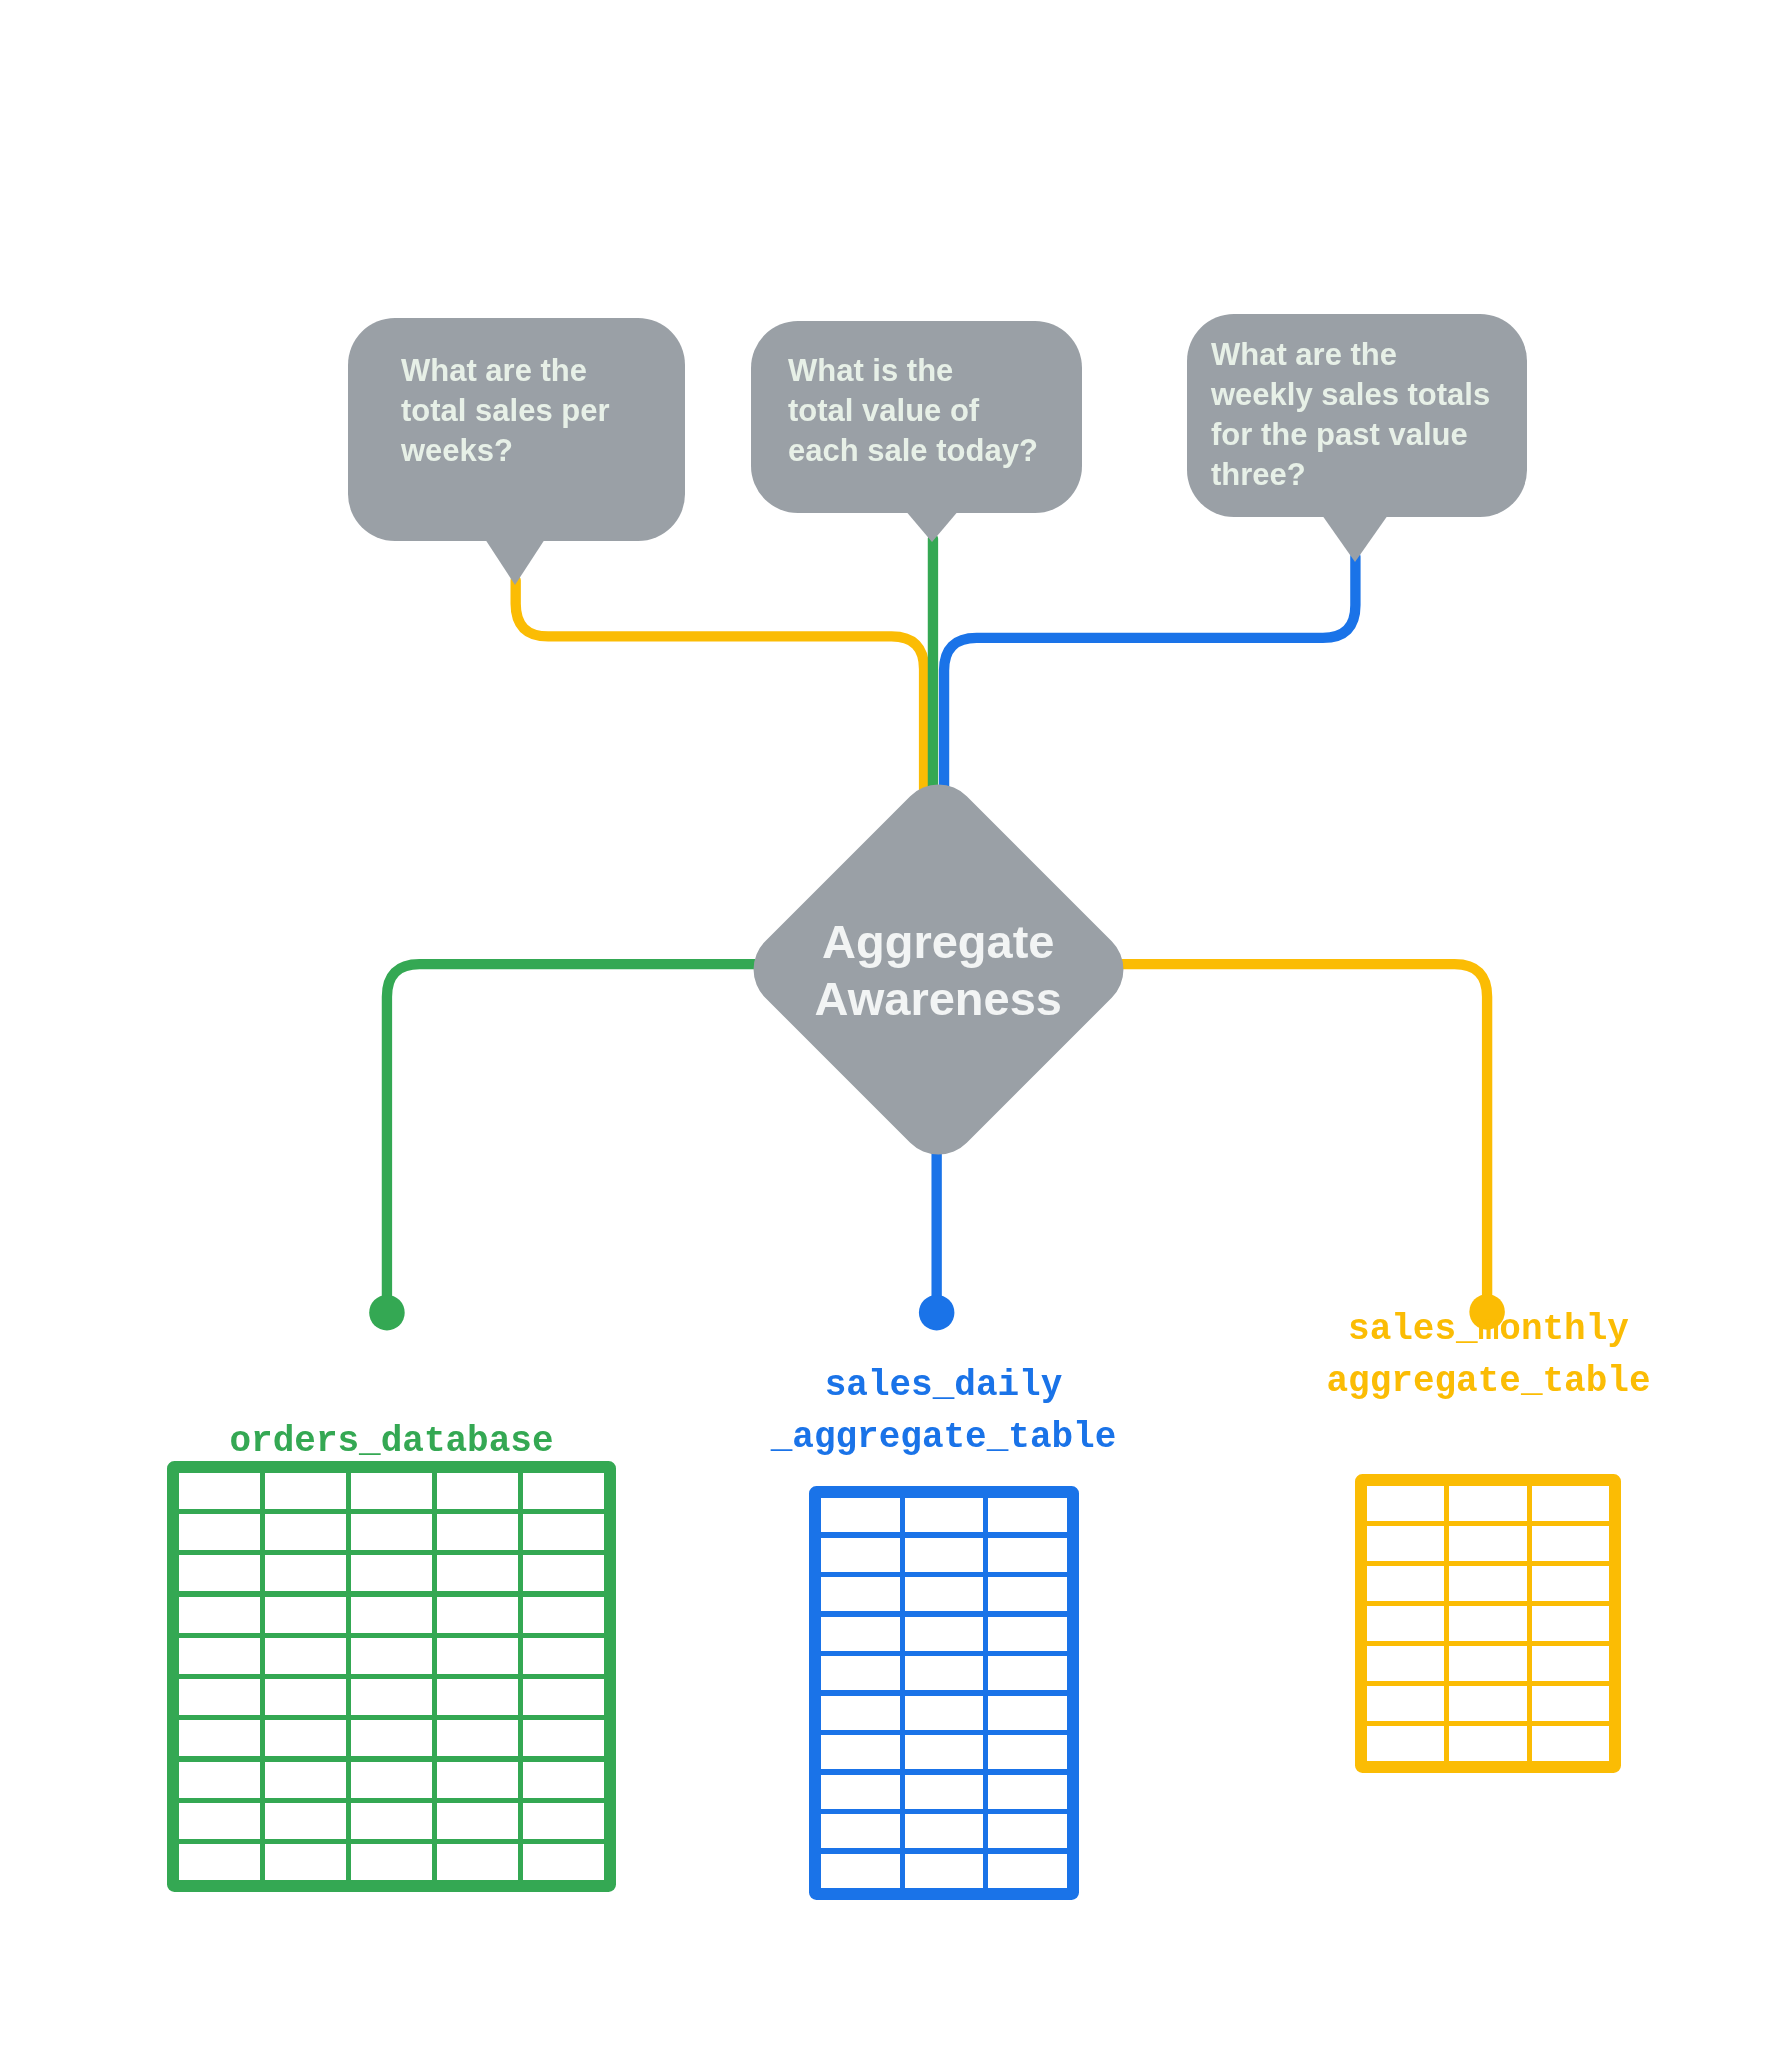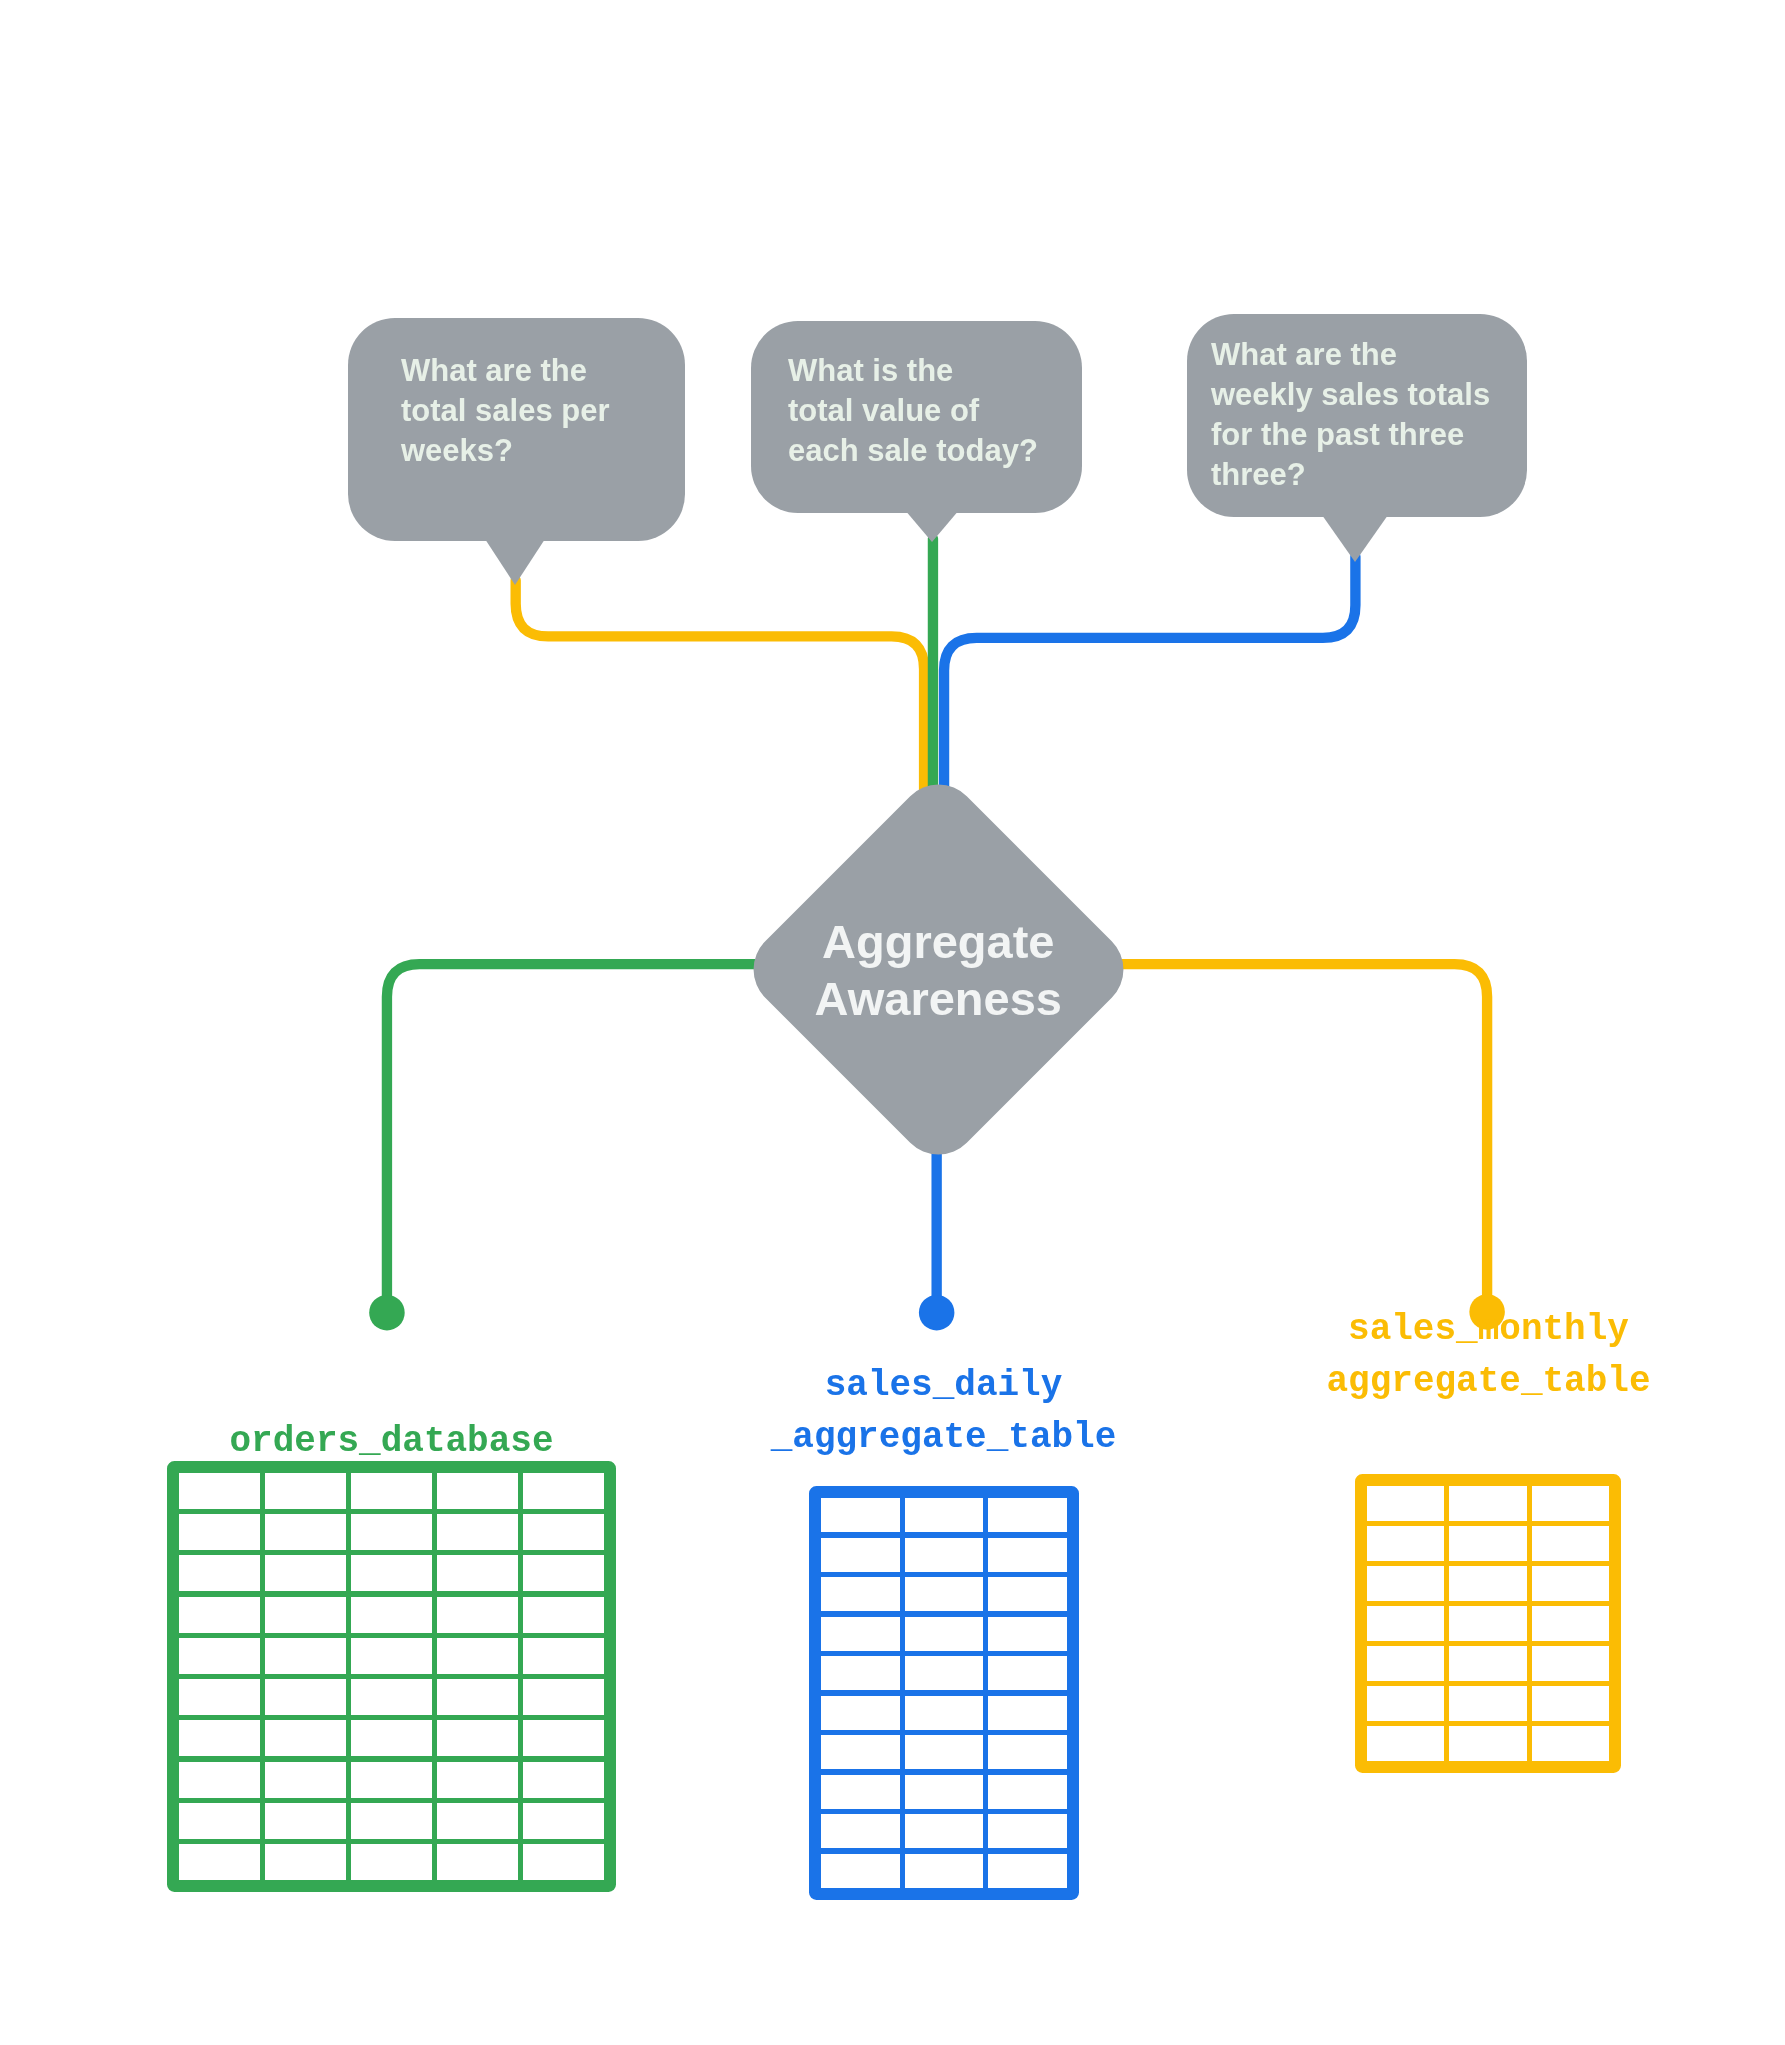--- a/index.html
+++ b/index.html
@@ -89,21 +89,21 @@
   <div class="bubble b2">
     <div class="bline">What is the</div>
     <div class="bline">total value of</div>
     <div class="bline">each sale today?</div>
   </div>
   <div class="tail tail2"></div>
 
   <div class="bubble b3">
     <div class="bline">What are the</div>
     <div class="bline">weekly sales totals</div>
-    <div class="bline">for the past three</div>
+    <div class="bline">for the past value</div>
     <div class="bline">three?</div>
   </div>
   <div class="tail tail3"></div>
 
   <div class="diamond">
     <div class="diamond-text">
       <div>Aggregate</div>
       <div>Awareness</div>
     </div>
   </div>

